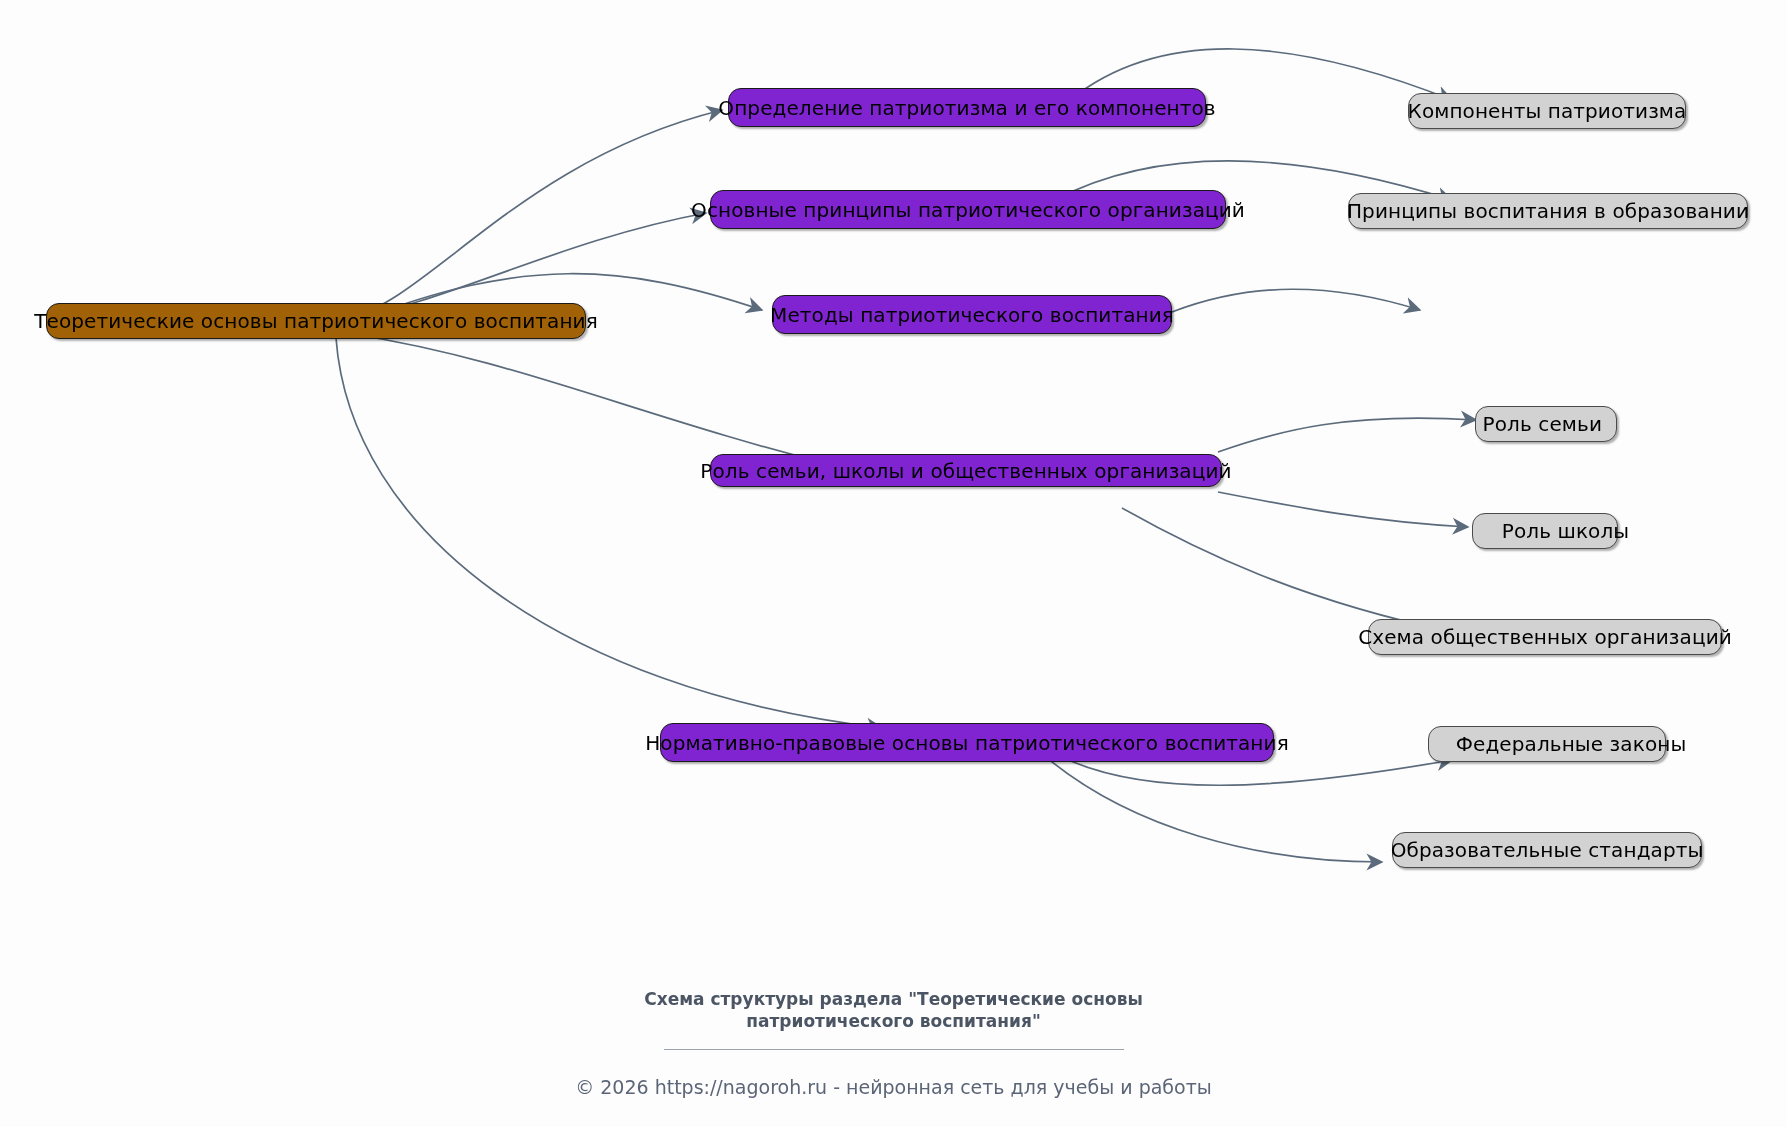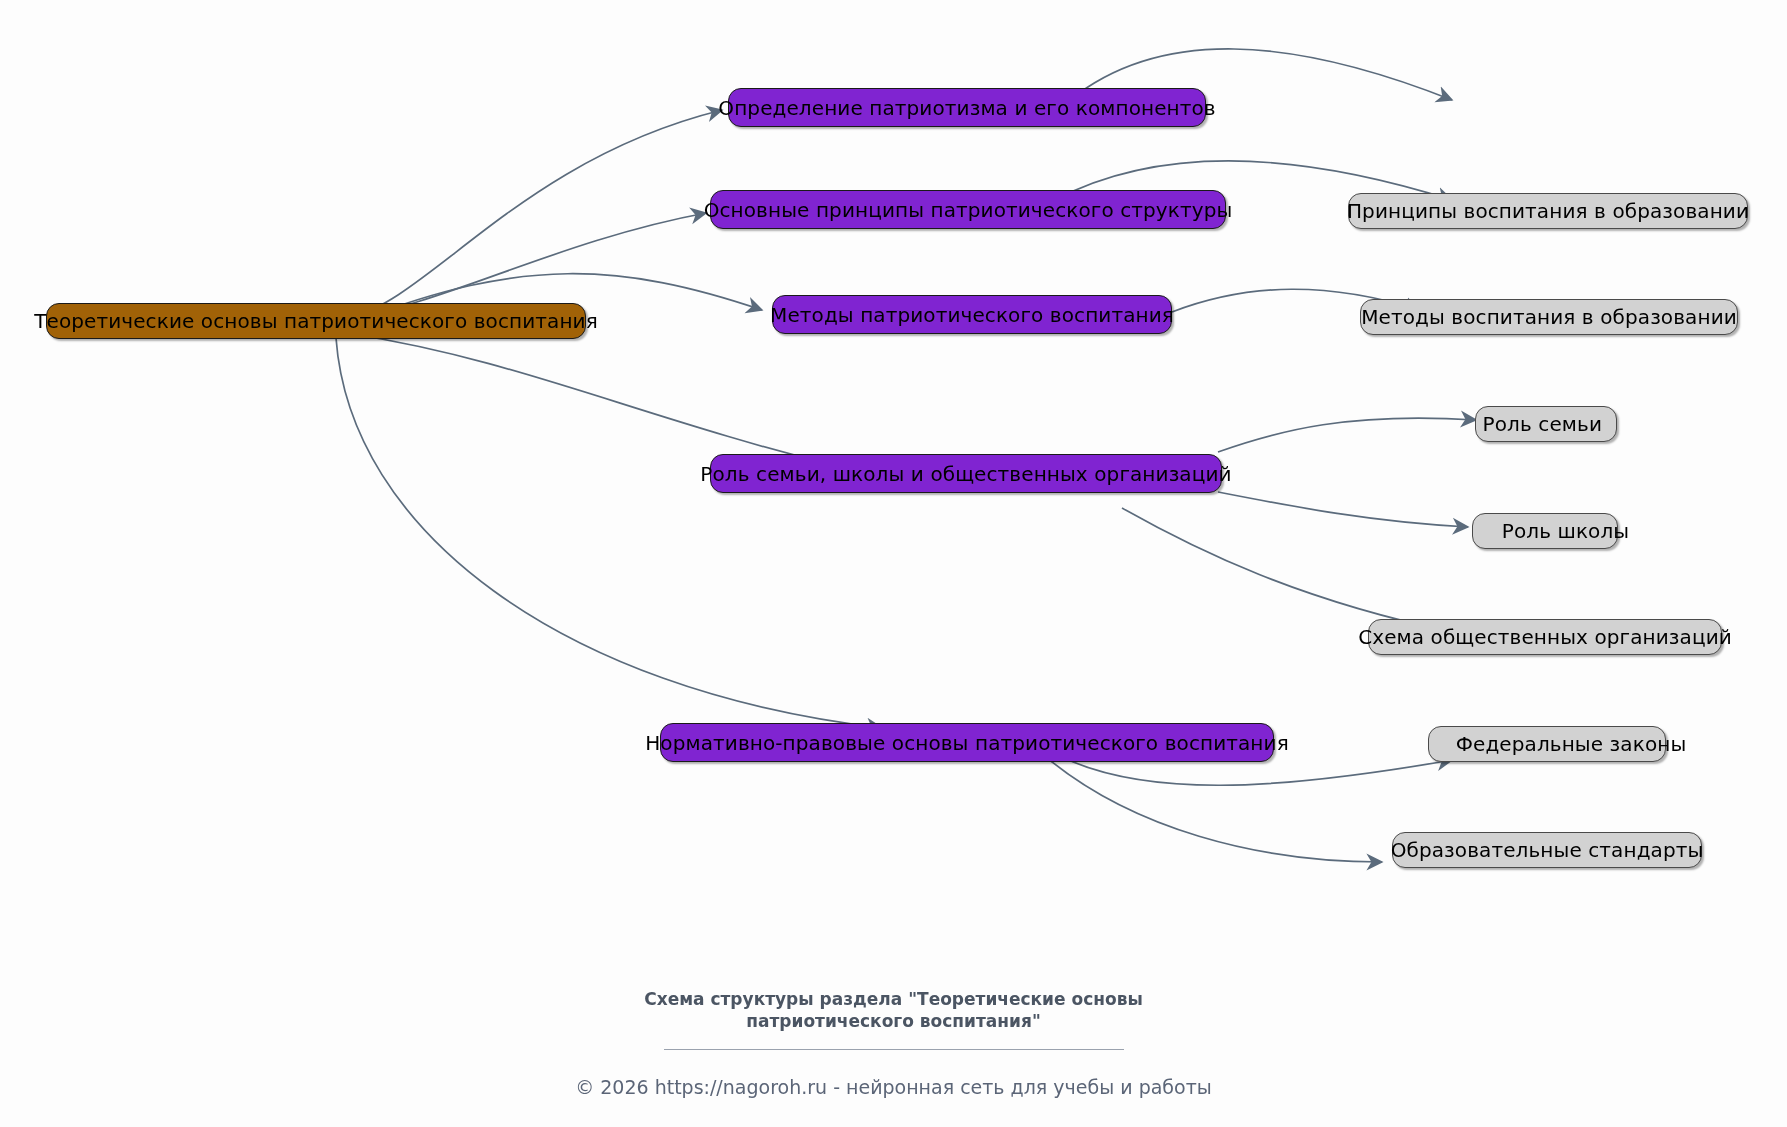--- a/index.html
+++ b/index.html
@@ -118,43 +118,43 @@
 
   <div class="node node-root" style="left:46px; top:303px; width:540px; height:36px;">
     <span class="node-label">Теоретические основы патриотического воспитания</span>
   </div>
 
   <div class="node node-topic" style="left:728px; top:88px; width:478px; height:39px;">
     <span class="node-label">Определение патриотизма и его компонентов</span>
   </div>
 
   <div class="node node-topic" style="left:710px; top:190px; width:516px; height:39px;">
-    <span class="node-label">Основные принципы патриотического структуры</span>
+    <span class="node-label">Основные принципы патриотического организаций</span>
   </div>
 
   <div class="node node-topic" style="left:772px; top:295px; width:400px; height:39px;">
     <span class="node-label">Методы патриотического воспитания</span>
   </div>
 
-  <div class="node node-topic" style="left:710px; top:454px; width:512px; height:39px;">
+  <div class="node node-topic" style="left:710px; top:454px; width:512px; height:33px;">
     <span class="node-label">Роль семьи, школы и общественных организаций</span>
   </div>
 
   <div class="node node-topic" style="left:660px; top:723px; width:614px; height:39px;">
     <span class="node-label">Нормативно-правовые основы патриотического воспитания</span>
   </div>
 
+  <div class="node node-leaf" style="left:1408px; top:93px; width:278px; height:36px;">
+    <span class="node-label">Компоненты патриотизма</span>
+  </div>
 
   <div class="node node-leaf" style="left:1348px; top:193px; width:400px; height:36px;">
     <span class="node-label">Принципы воспитания в образовании</span>
   </div>
 
-  <div class="node node-leaf" style="left:1360px; top:299px; width:378px; height:36px;">
-    <span class="node-label">Методы воспитания в образовании</span>
-  </div>
 
   <div class="node node-leaf" style="left:1475px; top:406px; width:142px; height:36px;justify-content:flex-end;">
     <span class="node-label">Роль семьи</span>
   </div>
 
   <div class="node node-leaf" style="left:1472px; top:513px; width:146px; height:36px;padding-left:41px;">
     <span class="node-label">Роль школы</span>
   </div>
 
   <div class="node node-leaf" style="left:1368px; top:619px; width:354px; height:36px;">

